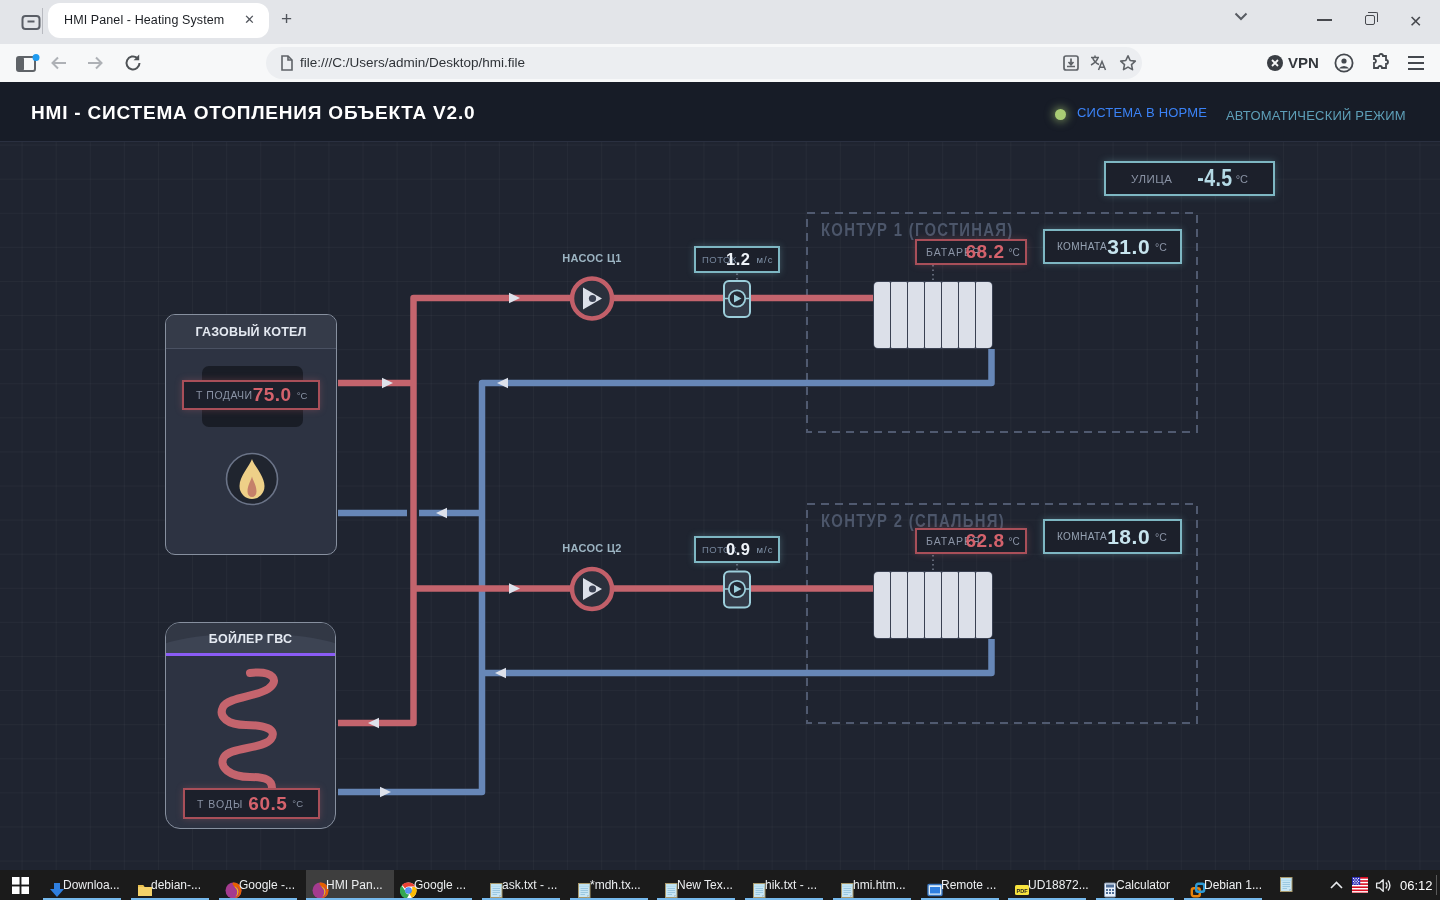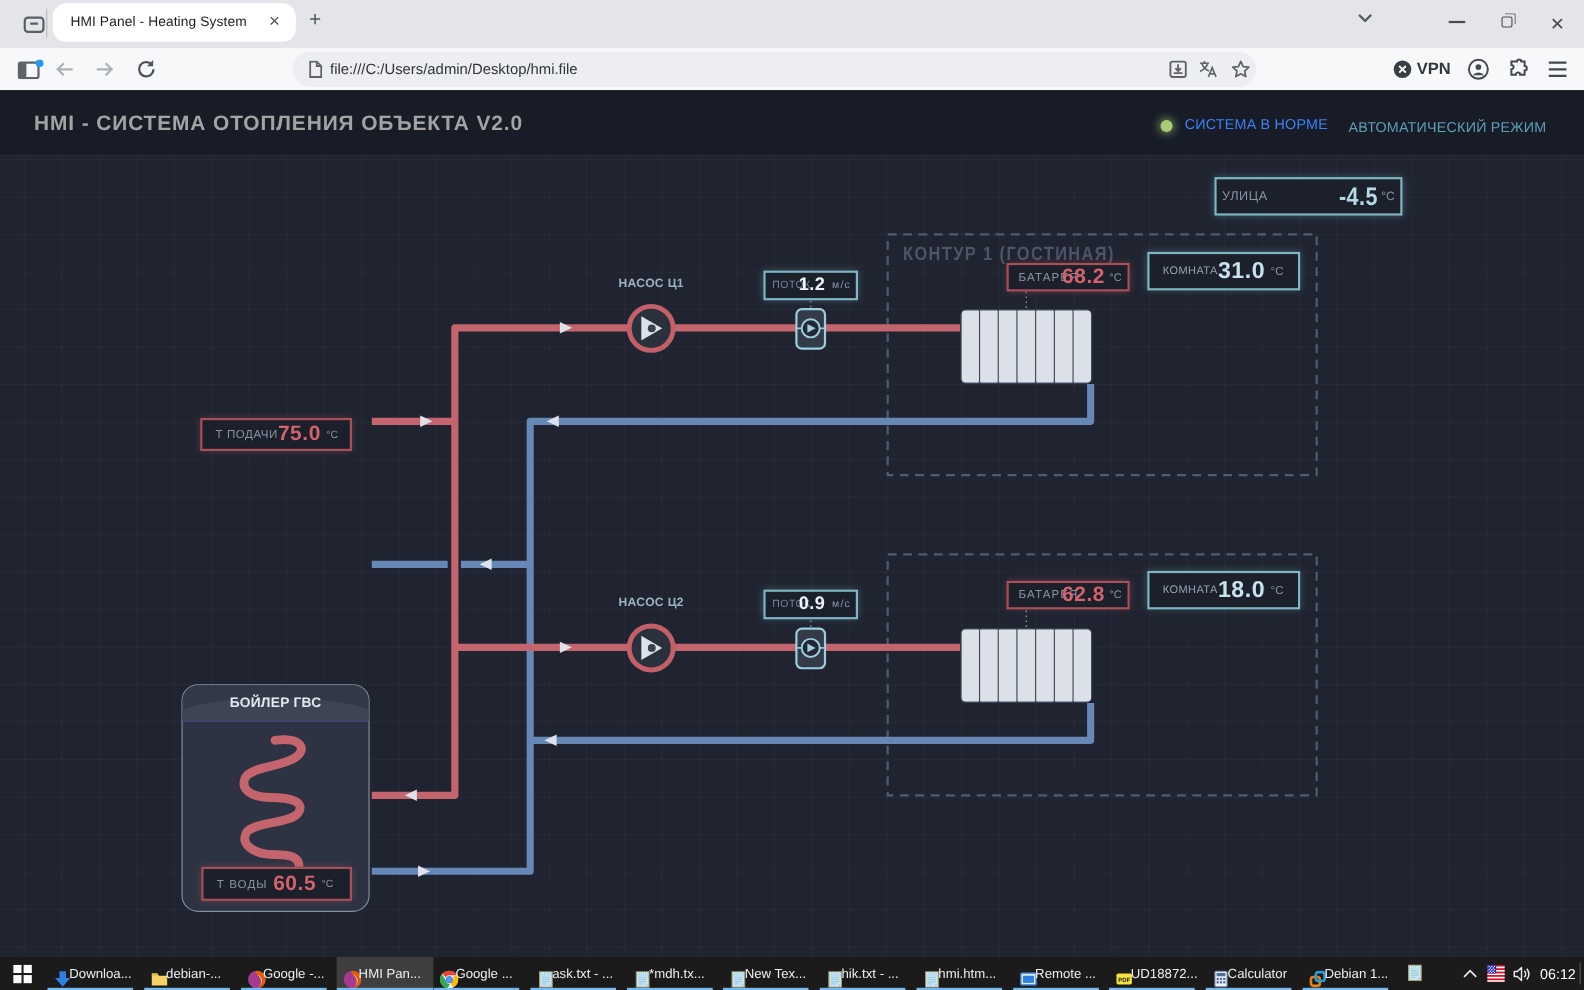--- a/index.html
+++ b/index.html
@@ -19,21 +19,21 @@
   
   #tbar { position:absolute; left:0; top:44px; width:1440px; height:38px; background:#f7f8f9; }
   #omni { position:absolute; left:266px; top:3px; width:876px; height:32px; background:#eceef1; border-radius:16px; }
   #omni .url { position:absolute; left:34px; top:8px; font-size:13.5px; color:#2f3338; }
   
   #page { position:absolute; left:0; top:82px; width:1440px; height:788px; background:#1f2430;
     background-image:linear-gradient(rgba(255,255,255,.032) 1px, transparent 1px),
                      linear-gradient(90deg, rgba(255,255,255,.032) 1px, transparent 1px);
     background-size:34.1px 34.1px; background-position:21.6px 28.5px; }
   #hmihead { position:absolute; left:0; top:0; width:1440px; height:60px; background:#171c27; border-bottom:1px solid #2a3040; }
-  #hmihead h1 { position:absolute; left:31px; top:20px; font-size:19px; font-weight:bold; color:#a3a3a3; letter-spacing:0.8px; }
+  #hmihead h1 { position:absolute; left:31px; top:20px; font-size:19px; font-weight:bold; color:#ffffff; letter-spacing:0.8px; }
   #stat { position:absolute; left:1055px; top:23px; }
   #dot { position:absolute; left:0; top:4px; width:11px; height:11px; border-radius:50%; background:#a9cc74; box-shadow:0 0 8px 2px rgba(169,204,116,.55); }
   #stat .s1 { position:absolute; left:22px; top:0px; width:200px; font-size:13px; color:#3b82f6; letter-spacing:.2px; }
   #hmihead .s2 { position:absolute; left:1226px; top:26px; font-size:13px; color:#5e9fb8; letter-spacing:.2px; }
   
   .zone { position:absolute; width:392px; height:221px; }
   .zone .zt { position:absolute; left:15px; top:8px; font-size:17.5px; font-weight:bold; color:#4c566a; letter-spacing:1.5px; transform:scaleX(.85); transform-origin:left center; white-space:nowrap; }
   
   .mbox { position:absolute; display:flex; align-items:center; background:#1c202b; white-space:nowrap; }
   .mbox span { flex:0 0 auto; }
@@ -140,20 +140,23 @@
     <div id="stat">
         <div id="dot"></div>
         <div class="s1">СИСТЕМА В НОРМЕ</div>
       </div>
     <div class="s2">АВТОМАТИЧЕСКИЙ РЕЖИМ</div>
   </div>
 
   <div class="zone" style="left:806px;top:130px">
       <div class="zt">КОНТУР 1 (ГОСТИНАЯ)</div>
     </div>
+  <div class="zone" style="left:806px;top:421px">
+      <div class="zt">КОНТУР 2 (СПАЛЬНЯ)</div>
+    </div>
 
   <svg class="abs" style="left:0;top:0" width="1440" height="788" viewBox="0 0 1440 788">
     <g fill="none" stroke="#505a70" stroke-width="2" stroke-dasharray="8 6">
       <rect x="807" y="131" width="390" height="219"></rect>
       <rect x="807" y="422" width="390" height="219"></rect>
     </g>
     <g fill="none" stroke="#6787b7" stroke-width="6.5">
       <path d="M991.5,267 V301 H482 V710 H338" stroke-linejoin="round"></path>
       <path d="M991.5,557 V591 H482" stroke-linejoin="round"></path>
       <path d="M338,431 H407"></path>
@@ -203,21 +206,21 @@
     </g>
 
     <g stroke="#8a93a5" stroke-width="1.2" stroke-dasharray="1.5,3">
       <line x1="737" y1="191.5" x2="737" y2="198"></line>
       <line x1="737" y1="482" x2="737" y2="488"></line>
       <line x1="933" y1="183" x2="933" y2="198"></line>
       <line x1="933" y1="473" x2="933" y2="488"></line>
     </g>
   </svg>
 
-  <div class="mbox cyanb" style="left:1104px;top:79px;width:171px;height:35px;padding:0 5px">
+  <div class="mbox cyanb" style="left:1104px;top:79px;width:171px;height:35px;padding:0 25px">
     <span class="lbl" style="font-size:11.5px;letter-spacing:.5px">УЛИЦА</span>
     <span class="val vcond" style="margin-left:auto;font-size:23px;color:#b5dae6">-4.5</span>
     <span class="unit" style="margin-left:3px;font-size:11px">°С</span>
   </div>
 
   <div class="mbox redb" style="left:915px;top:157px;width:112px;height:26px;padding:0 12px 0 9px">
     <span class="lbl" style="font-size:10.5px">БАТАРЕЯ</span>
       <span class="val" style="margin-left:-15px;font-size:19px;color:#d4626c">68.2</span>
       <span class="unit" style="margin-left:4px">°С</span>
   </div>
@@ -263,28 +266,37 @@
   <div class="rad" style="left:873px;top:489px">
       <i></i>
       <i></i>
       <i></i>
       <i></i>
       <i></i>
       <i></i>
       <i></i>
     </div>
 
+  <div class="card" style="left:165px;top:232px;width:172px;height:241px">
+    <div class="chead">ГАЗОВЫЙ КОТЕЛ</div>
+    <div class="abs" style="left:36px;top:51px;width:101px;height:61px;background:#191d26;border-radius:7px"></div>
+    <svg class="abs" style="left:59px;top:137px" width="54" height="54" viewBox="0 0 54 54">
+      <circle cx="27" cy="27" r="25.5" fill="#20252f" stroke="#6b7488" stroke-width="1.6"></circle>
+      <path d="M27 7 C29 13.5 39.5 24 39.5 34 A12.5 13 0 1 1 14.5 34 C14.5 24 25 13.5 27 7 Z" fill="#eed088"></path>
+      <path d="M27 24.5 C27.8 28.5 31.5 33 31.5 39.5 A4.5 5.5 0 1 1 22.5 39.5 C22.5 33 26.2 28.5 27 24.5 Z" fill="#c5806a"></path>
+    </svg>
+  </div>
   <div class="mbox redb" style="left:182px;top:298px;width:138px;height:30px;padding:0 17px 0 12px;z-index:3">
     <span class="lbl" style="font-size:10.5px;letter-spacing:.5px">Т ПОДАЧИ</span>
       <span class="val" style="margin-left:auto;font-size:19px;color:#d4626c">75.0</span>
       <span class="unit" style="margin-left:5px;font-size:9.5px">°С</span>
   </div>
 
   <div class="card" style="left:165px;top:540px;width:171px;height:207px;border-radius:15px">
-    <div class="chead" style="height:33px;line-height:33px;border-radius:14px 14px 0 0;background:#323845;overflow:hidden;border-bottom:1px solid #8b5cf6"><div class="abs" style="left:-12%;width:124%;top:36%;height:160%;background:#3d4453;border-radius:50%/55%"></div><span style="position:relative">БОЙЛЕР ГВС</span></div>
+    <div class="chead" style="height:33px;line-height:33px;border-radius:14px 14px 0 0;background:#323845;overflow:hidden;border-bottom:3px solid #8b5cf6"><div class="abs" style="left:-12%;width:124%;top:36%;height:160%;background:#3d4453;border-radius:50%/55%"></div><span style="position:relative">БОЙЛЕР ГВС</span></div>
     <svg class="abs" style="left:0px;top:45px" width="171" height="124" viewBox="0 0 171 124">
       <path d="M84,5 C108,2 114,13 102,21 C90,29 62,29 57,39 C52,49 62,57 80,57 C98,57 112,61 105,71 C98,81 64,79 58,89 C52,99 64,109 84,109 C100,109 106,112 106,120" fill="none" stroke="#c4646d" stroke-width="8" stroke-linecap="round"></path>
     </svg>
   </div>
   <div class="mbox redb" style="left:183px;top:706px;width:137px;height:31px;padding:0 15px 0 12px;z-index:3">
     <span class="lbl" style="font-size:10.5px">Т ВОДЫ</span>
       <span class="val" style="margin-left:auto;font-size:19px;color:#d4626c">60.5</span>
       <span class="unit" style="margin-left:5px;font-size:9.5px">°С</span>
   </div>
 </div>

